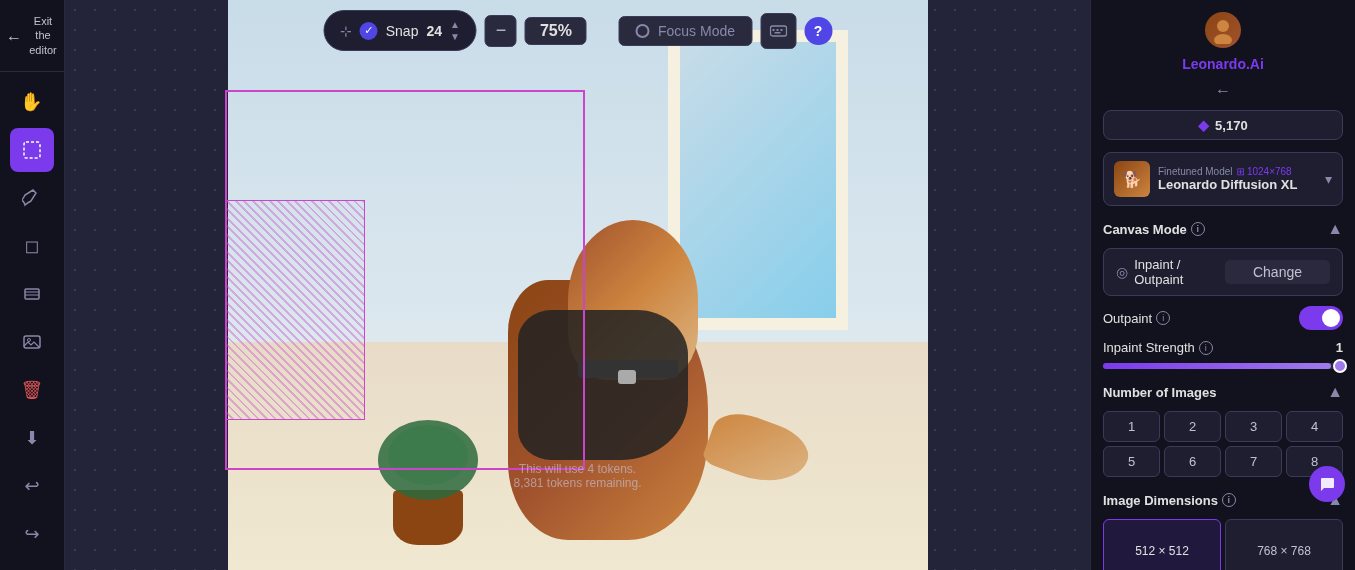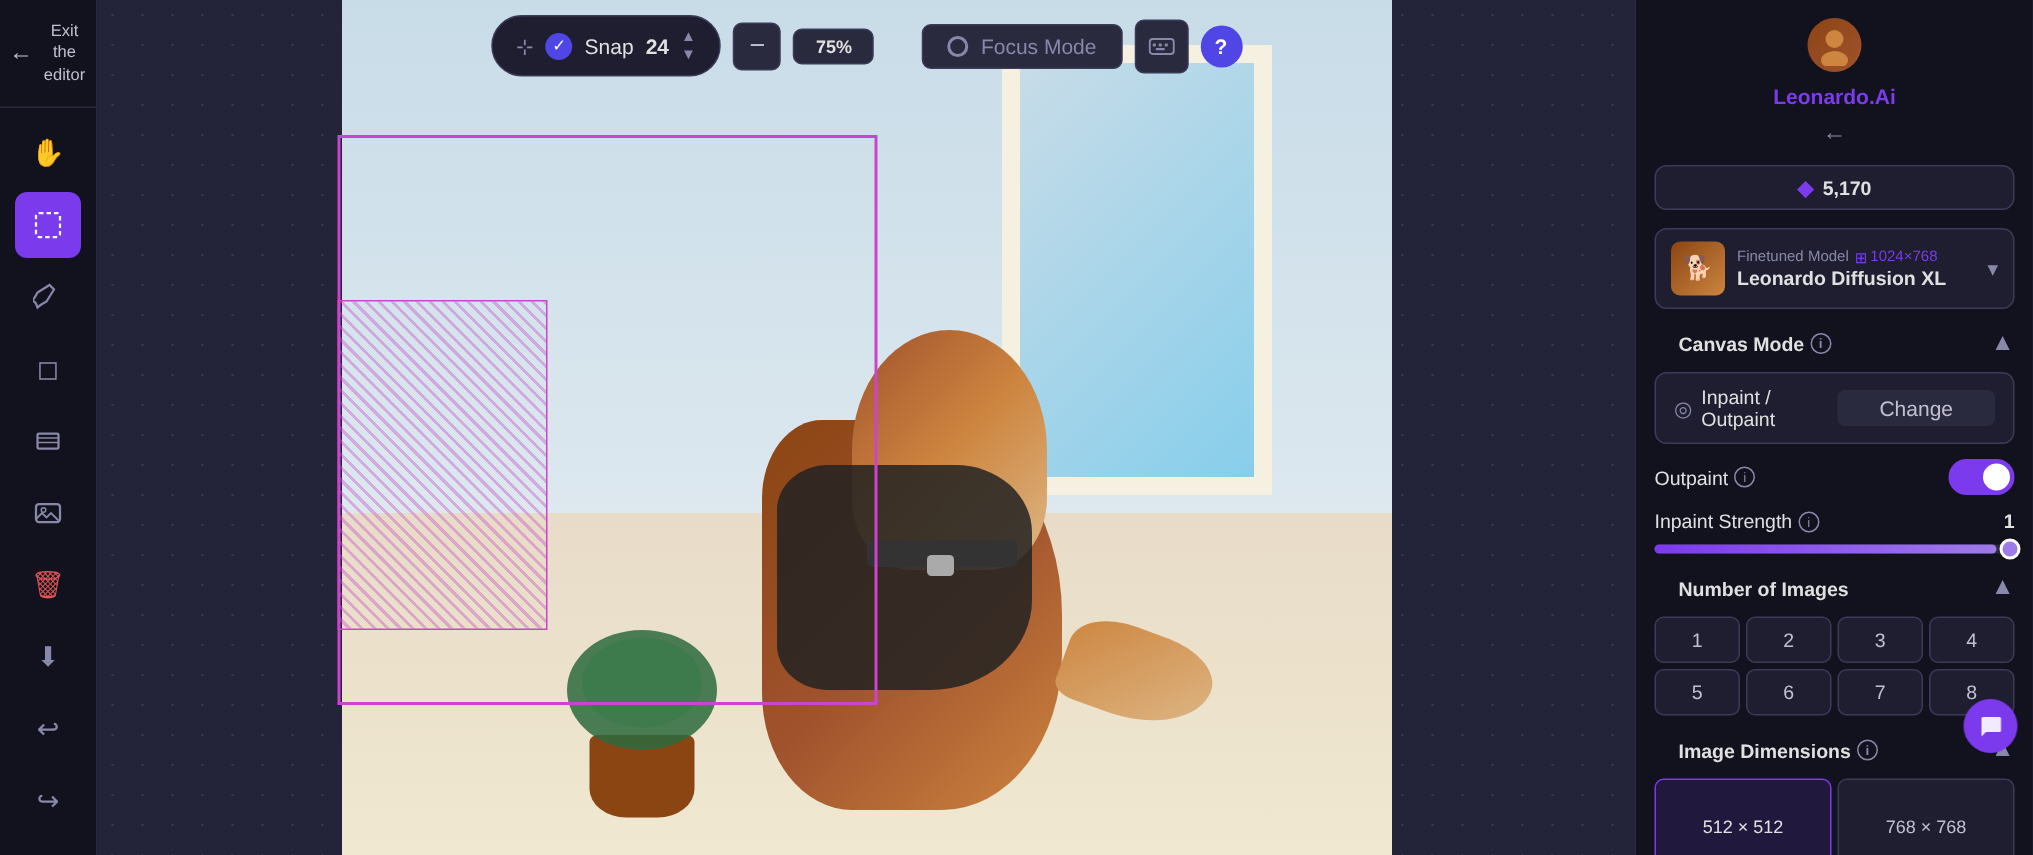--- a/index.html
+++ b/index.html
@@ -204,21 +204,21 @@
       cursor: pointer;
       font-size: 18px;
       color: #c0c0d0;
     }
 
     .zoom-display {
       background: #2a2a3e;
       border: 1px solid #3a3a5a;
       border-radius: 6px;
       padding: 4px 14px;
-      font-size: 12px;
+      font-size: 16px;
       font-weight: 600;
       color: #e0e0e0;
     }
 
     .focus-mode-btn {
       background: #2a2a3e;
       border: 1px solid #3a3a5a;
       border-radius: 6px;
       padding: 6px 16px;
       display: flex;
@@ -448,21 +448,20 @@
       color: #8888aa;
       font-size: 14px;
     }
 
     
     .section-header {
       display: flex;
       align-items: center;
       justify-content: space-between;
       margin-bottom: 10px;
-      margin-left: 16px;
     }
 
     .section-title {
       font-size: 13px;
       font-weight: 600;
       color: #e0e0e0;
       display: flex;
       align-items: center;
       gap: 4px;
     }
@@ -763,20 +762,24 @@
           <rect x="3" y="7" width="2" height="2" rx="0.5" fill="#8888aa"></rect>
           <rect x="7" y="7" width="2" height="2" rx="0.5" fill="#8888aa"></rect>
           <rect x="11" y="7" width="2" height="2" rx="0.5" fill="#8888aa"></rect>
           <rect x="5" y="10" width="6" height="1.5" rx="0.5" fill="#8888aa"></rect>
         </svg>
       </div>
 
       <div class="help-btn">?</div>
     </div>
 
+    <div class="token-notice">
+      <div>This will use 4 tokens.</div>
+      <div>8,381 tokens remaining.</div>
+    </div>
 
   </div>
 </div>
 
 <div class="right-panel">
 
   <div class="user-header">
     <div class="avatar">
       <svg width="28" height="28" viewBox="0 0 28 28" fill="none">
         <ellipse cx="14" cy="10" rx="6" ry="6" fill="#cd853f"></ellipse>

